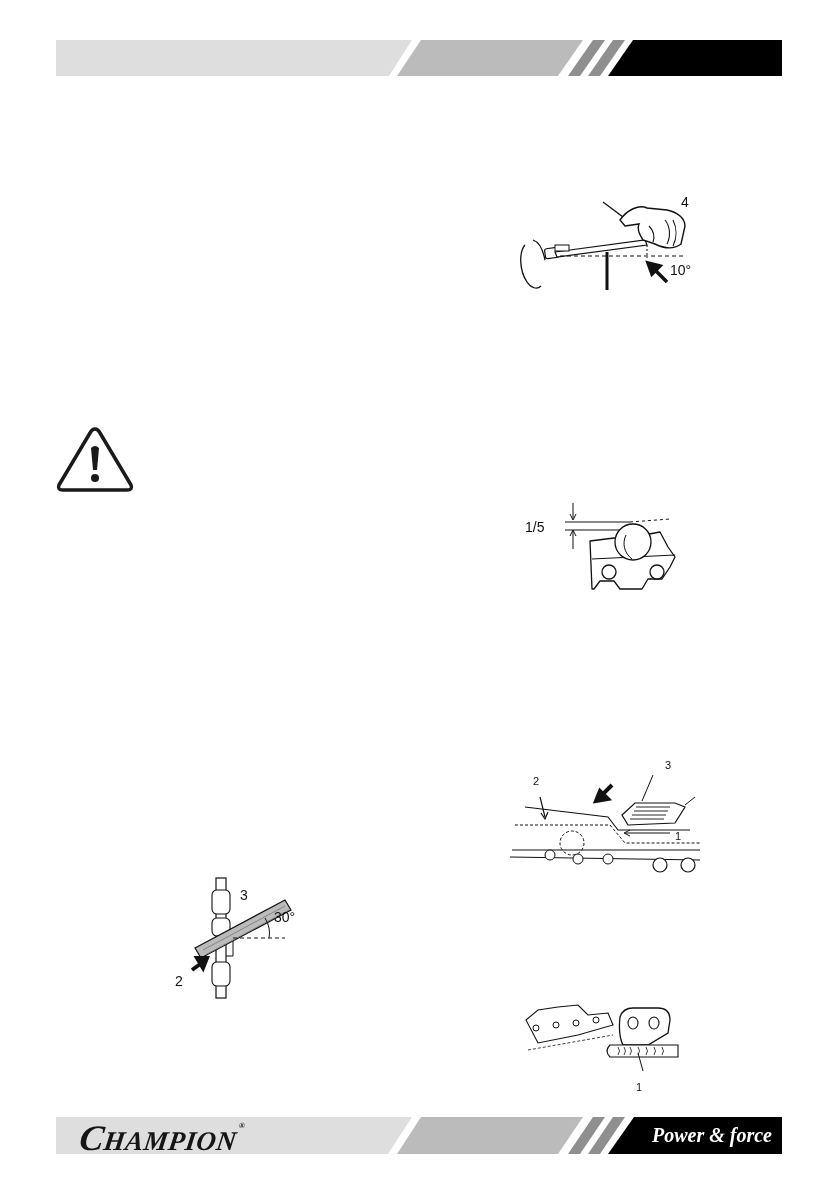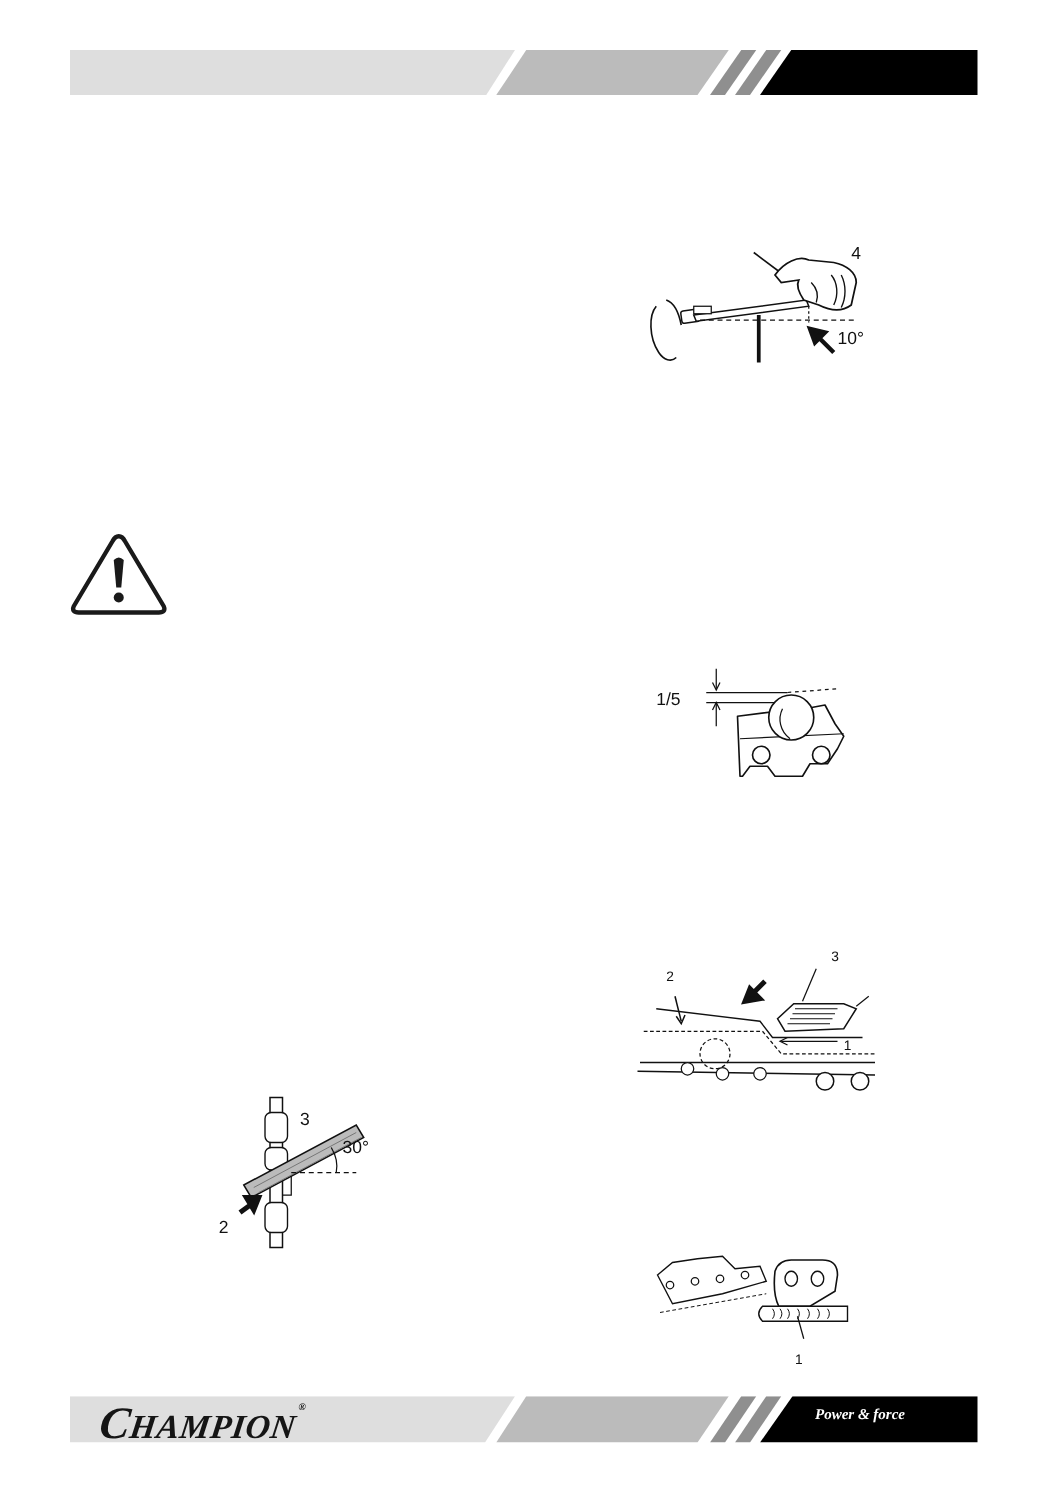--- a/index.html
+++ b/index.html
@@ -6,21 +6,21 @@
   body { width:839px; height:1191px; position:relative; overflow:hidden; font-family:"Liberation Sans", sans-serif; color:#000; }
   .band { position:absolute; left:0; width:839px; }
   .band svg { display:block; }
   .fig { position:absolute; }
   .fig svg { display:block; overflow:visible; }
   .lbl { font-family:"Liberation Sans", sans-serif; font-size:14px; fill:#111; }
   .lbl-sm { font-family:"Liberation Sans", sans-serif; font-size:11px; fill:#111; }
   .brand-logo { position:absolute; left:80px; top:1117px; font-family:"Liberation Serif", serif; font-style:italic; font-weight:bold; font-size:27px; letter-spacing:0.5px; color:#151515; transform:skewX(-8deg); }
   .brand-logo .big { font-size:36px; }
   .brand-logo sup { font-size:8px; vertical-align:top; position:relative; top:4px; }
-  .tagline { position:absolute; left:652px; top:1124px; font-family:"Liberation Serif", serif; font-style:italic; font-weight:bold; font-size:12px; color:#ffffff; }
+  .tagline { position:absolute; left:652px; top:1124px; font-family:"Liberation Serif", serif; font-style:italic; font-weight:bold; font-size:20px; color:#ffffff; }
 </style>
 </head>
 <body>
 
 <div class="band" style="top:40px;height:36px;">
   <svg width="839" height="36" viewBox="0 0 839 36">
     <polygon points="56,0 412,0 389,36 56,36" fill="#dedede"></polygon>
     <polygon points="421,0 583,0 558,36 397,36" fill="#bbbbbb"></polygon>
     <polygon points="593,0 605,0 580,36 568,36" fill="#8f8f8f"></polygon>
     <polygon points="613,0 625,0 600,36 588,36" fill="#8f8f8f"></polygon>
@@ -53,21 +53,21 @@
 </div>
 
 <div class="fig" style="left:55px;top:425px;">
   <svg width="80" height="68" viewBox="0 0 80 68">
     <path d="M40,4 Q43,4 45,8 L76,60 Q78,65 72,65 L8,65 Q2,65 4,60 L35,8 Q37,4 40,4 Z" fill="#fff" stroke="#1a1a1a" stroke-width="3.5" stroke-linejoin="round"></path>
     <path d="M36,23 Q40,19 44,23 L42,45 L38,45 Z" fill="#1a1a1a"></path>
     <circle cx="40" cy="53" r="4" fill="#1a1a1a"></circle>
   </svg>
 </div>
 
-<div class="fig" style="left:520px;top:529px;">
+<div class="fig" style="left:520px;top:497px;">
   <svg width="180" height="106" viewBox="0 0 180 106">
     <text x="5" y="35" class="lbl">1/5</text>
 
     <line x1="53" y1="6" x2="53" y2="22" stroke="#111" stroke-width="1"></line>
     <path d="M50,17 L53,23 L56,17" fill="none" stroke="#111" stroke-width="1"></path>
     <line x1="53" y1="34" x2="53" y2="52" stroke="#111" stroke-width="1"></line>
     <path d="M50,39 L53,33 L56,39" fill="none" stroke="#111" stroke-width="1"></path>
     <line x1="45" y1="25" x2="110" y2="25" stroke="#111" stroke-width="1"></line>
     <line x1="110" y1="25" x2="150" y2="22" stroke="#111" stroke-width="1" stroke-dasharray="3,3"></line>
     <line x1="45" y1="33" x2="100" y2="33" stroke="#111" stroke-width="1"></line>

